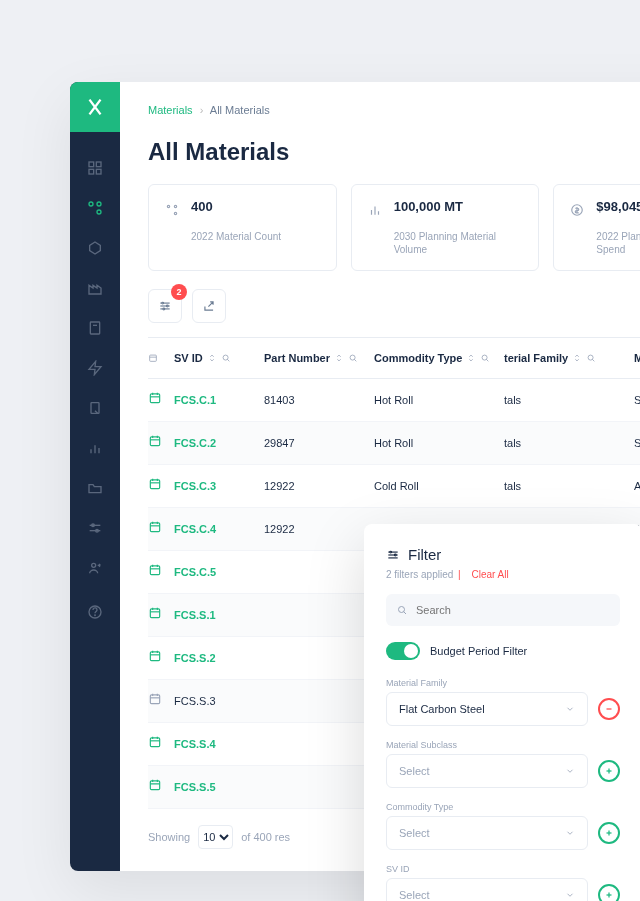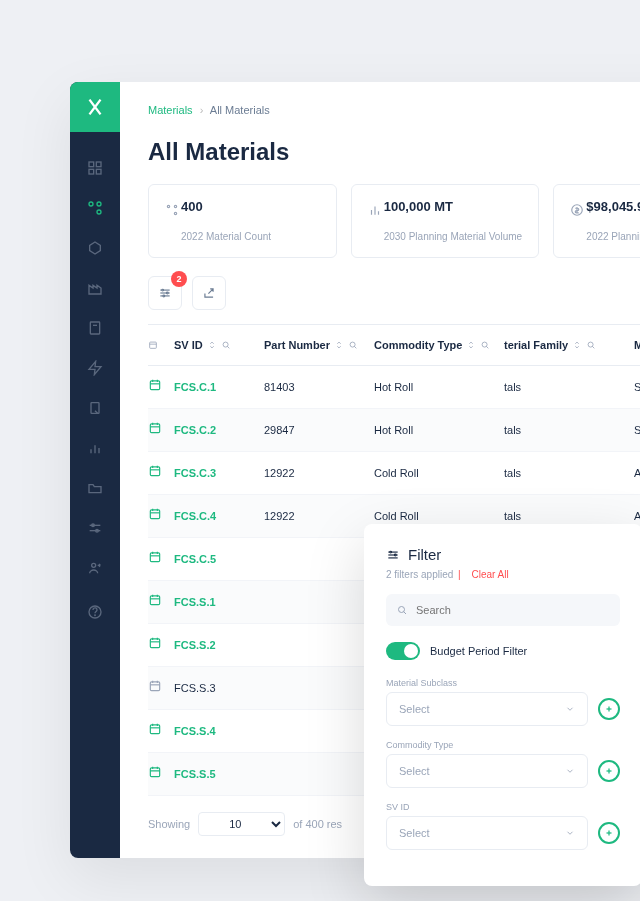--- a/index.html
+++ b/index.html
@@ -12,41 +12,41 @@
 .nav-item{width:16px;height:16px;display:flex;align-items:center;justify-content:center;cursor:pointer;opacity:0.5}
 .nav-item.active{opacity:1}
 .nav-item svg{width:16px;height:16px}
 .nav-bottom{padding-bottom:20px}
 .main{flex:1;background:#fff;padding:0}
 .breadcrumb{padding:22px 28px 8px;font-size:11px;color:#6b7c93}
 .breadcrumb a{color:#1eb980;text-decoration:none}
 .breadcrumb .sep{margin:0 4px;color:#bbb}
 h1{font-size:24px;font-weight:700;color:#1a2942;padding:14px 28px 18px}
 .stats{display:flex;gap:14px;padding:0 28px 18px}
-.stat{flex:1;border:1px solid #e8ecf2;border-radius:6px;padding:14px;display:flex;align-items:flex-start;min-width:0}
+.stat{flex:1;border:1px solid #e8ecf2;border-radius:6px;padding:14px;display:flex;gap:10px;align-items:flex-start;min-width:0}
 .stat-icon{width:18px;height:18px;flex-shrink:0;display:flex;align-items:center;justify-content:center;margin-top:2px}
 .stat-icon svg{width:14px;height:14px;stroke:#9aa5b8}
 .stat-val{font-size:13px;font-weight:700;color:#1a2942;white-space:nowrap}
 .stat-lbl{font-size:10px;color:#9aa5b8;margin-top:16px;line-height:1.3}
 .toolbar{display:flex;gap:10px;padding:0 28px 14px;position:relative}
 .tbtn{width:34px;height:34px;border:1px solid #e8ecf2;border-radius:6px;background:#fff;display:flex;align-items:center;justify-content:center;cursor:pointer;position:relative}
 .tbtn svg{width:14px;height:14px;stroke:#6b7c93}
 .badge{position:absolute;top:-6px;right:-6px;width:16px;height:16px;background:#ff4d4f;border-radius:50%;color:#fff;font-size:9px;font-weight:700;display:flex;align-items:center;justify-content:center}
 .table{padding:0 28px}
 .thead{display:grid;grid-template-columns:26px 90px 110px 130px 130px 50px;padding:14px 0;border-top:1px solid #e8ecf2;border-bottom:1px solid #e8ecf2}
 .th{font-size:11px;font-weight:600;color:#1a2942;display:flex;align-items:center;gap:4px}
 .th svg{width:10px;height:10px;stroke:#9aa5b8}
 .trow{display:grid;grid-template-columns:26px 90px 110px 130px 130px 50px;padding:12px 0;border-bottom:1px solid #f2f4f8;align-items:center}
 .trow.alt{background:#fafbfc}
 .td{font-size:11px;color:#1a2942}
 .td.link{color:#1eb980;font-weight:700}
 .td-icon svg{width:14px;height:14px;stroke:#1eb980}
 .td-icon.gray svg{stroke:#9aa5b8}
 .pager{padding:16px 28px 22px;font-size:11px;color:#9aa5b8;display:flex;align-items:center;gap:8px}
-.pager select{border:1px solid #e8ecf2;border-radius:4px;padding:4px 26px;font-size:11px;color:#1a2942;background:#fff}
+.pager select{border:1px solid #e8ecf2;border-radius:4px;padding:4px 0;font-size:11px;color:#1a2942;background:#fff}
 
 .filter-panel{position:absolute;top:524px;left:364px;width:278px;background:#fff;border-radius:8px;box-shadow:0 20px 60px rgba(0,0,0,0.15);padding:22px;z-index:10}
 .fp-head{display:flex;align-items:center;gap:8px;margin-bottom:6px}
 .fp-head svg{width:14px;height:14px;stroke:#1a2942}
 .fp-title{font-size:15px;font-weight:400;color:#1a2942}
 .fp-sub{font-size:10px;color:#9aa5b8;margin-bottom:14px}
 .fp-sub .clear{color:#ff4d4f;cursor:pointer;margin-left:6px}
 .fp-sub .sep2{color:#ff4d4f;margin:0 2px}
 .fp-search-wrap{position:relative;margin-bottom:16px}
 .fp-search-wrap svg{position:absolute;left:10px;top:50%;transform:translateY(-50%);width:12px;height:12px;stroke:#9aa5b8}
@@ -441,20 +441,36 @@
         <line x1="20" y1="20" x2="15" y2="15"></line>
       </svg>
     <input type="text" placeholder="Search" style="">
   </div>
   <div class="fp-toggle">
     <div class="toggle"></div>
     <span class="fp-toggle-lbl">Budget Period Filter</span>
   </div>
   <div id="filter-fields">
       <div class="fp-field">
+    <label class="fp-lbl">Material Family</label>
+    <div class="fp-row">
+      <div class="fp-select ">
+        <span>Flat Carbon Steel</span>
+        <svg viewBox="0 0 24 24" fill="none" stroke-width="2">
+              <polyline points="6,9 12,15 18,9"></polyline>
+            </svg>
+      </div>
+      <div class="fp-act remove">
+        <svg viewBox="0 0 24 24" fill="none" stroke="#ff4d4f" stroke-width="3">
+              <line x1="6" y1="12" x2="18" y2="12"></line>
+            </svg>
+      </div>
+    </div>
+      </div>
+      <div class="fp-field">
     <label class="fp-lbl">Material Subclass</label>
     <div class="fp-row">
       <div class="fp-select placeholder">
         <span>Select</span>
         <svg viewBox="0 0 24 24" fill="none" stroke-width="2">
               <polyline points="6,9 12,15 18,9"></polyline>
             </svg>
       </div>
       <div class="fp-act ">
         <svg viewBox="0 0 24 24" fill="none" stroke="#1eb980" stroke-width="3">

